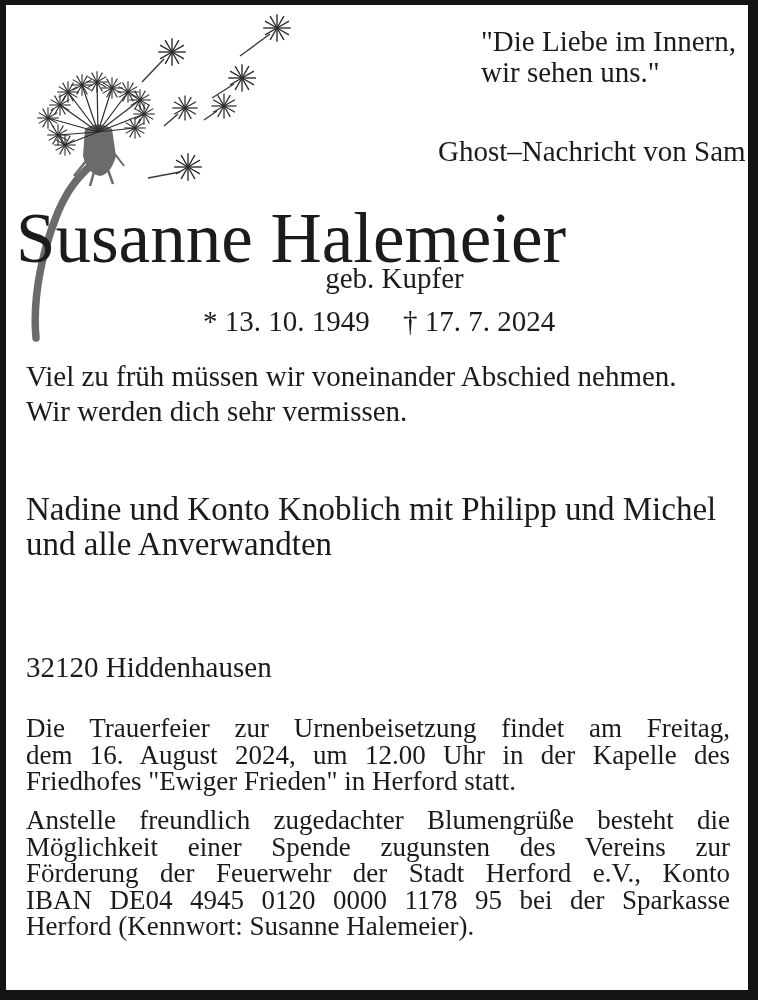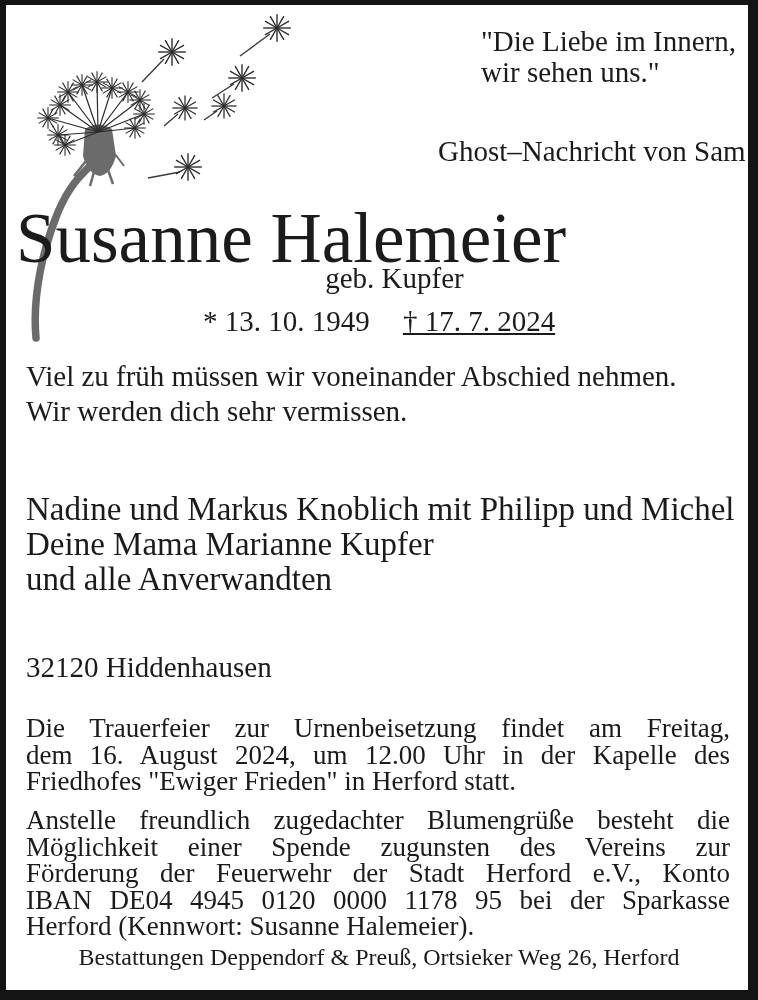--- a/index.html
+++ b/index.html
@@ -62,21 +62,21 @@
     margin-left: 31px;
   }
   .dates {
     position: absolute;
     left: 0; right: 0;
     top: 306px;
     text-align: center;
     font-size: 29px;
     line-height: 31px;
   }
-  .dates .death { margin-left: 26px; text-decoration: underline; }
+  .dates .death { margin-left: 26px; }
   .farewell {
     position: absolute;
     left: 26px;
     top: 359px;
     font-size: 29px;
     line-height: 35px;
     white-space: nowrap;
   }
   .mourners {
     position: absolute;
@@ -202,37 +202,35 @@
     <span>* 13. 10. 1949</span>
     <span class="death">† 17. 7. 2024</span>
   </div>
 
   <div class="farewell">
     <div>Viel zu früh müssen wir voneinander Abschied nehmen.</div>
     <div>Wir werden dich sehr vermissen.</div>
   </div>
 
   <div class="mourners">
-    <div>Nadine und Markus Knoblich mit Philipp und Michel</div>
-    <div>Deine Mama Marianne Kupfer</div>
+    <div>Nadine und Konto Knoblich mit Philipp und Michel</div>
     <div>und alle Anverwandten</div>
   </div>
 
   <div class="location">32120 Hiddenhausen</div>
 
   <div class="jpara funeral">
     <div class="jline">Die Trauerfeier zur Urnenbeisetzung findet am Freitag,</div>
     <div class="jline">dem 16. August 2024, um 12.00 Uhr in der Kapelle des</div>
     <div class="jline last">Friedhofes "Ewiger Frieden" in Herford statt.</div>
   </div>
 
   <div class="jpara donation">
     <div class="jline">Anstelle freundlich zugedachter Blumengrüße besteht die</div>
     <div class="jline">Möglichkeit einer Spende zugunsten des Vereins zur</div>
     <div class="jline">Förderung der Feuerwehr der Stadt Herford e.V., Konto</div>
     <div class="jline">IBAN DE04 4945 0120 0000 1178 95 bei der Sparkasse</div>
     <div class="jline last">Herford (Kennwort: Susanne Halemeier).</div>
   </div>
 
-  <div class="funeral-home">Bestattungen Deppendorf &amp; Preuß, Ortsieker Weg 26, Herford</div>
 
   <div class="frame"></div>
 </div>
 
 </body></html>

